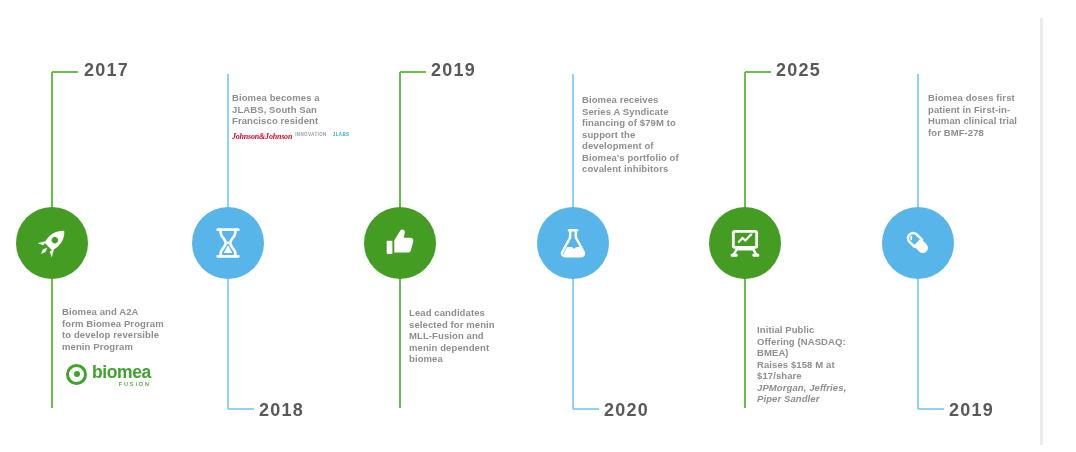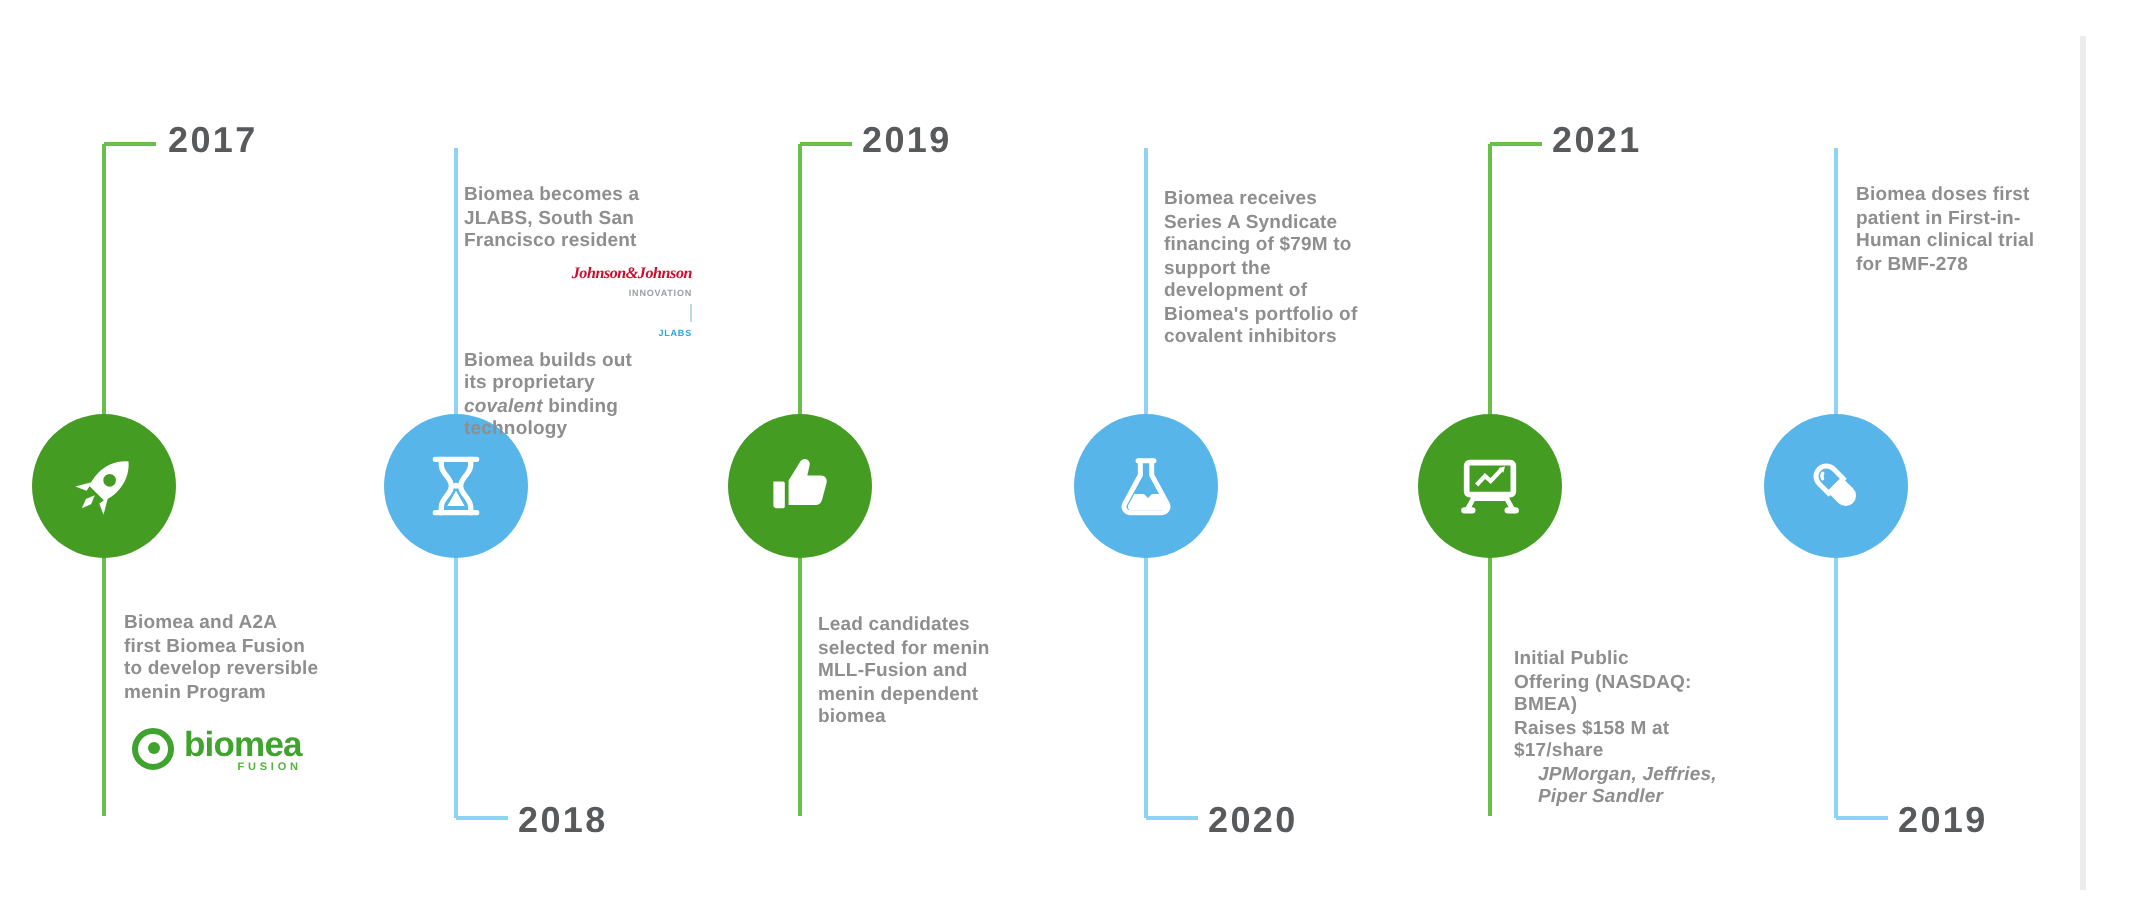--- a/index.html
+++ b/index.html
@@ -20,24 +20,24 @@
   .circle { position:absolute; width:72px; height:72px; border-radius:50%;
             display:flex; align-items:center; justify-content:center; }
   .circle.green { background:#459c23; }
   .circle.blue  { background:#58b5e9; }
 
   .body { position:absolute; font-size:9.5px; line-height:11.5px; font-weight:bold;
           color:#8e8e8e; white-space:pre-line; letter-spacing:0.1px; }
   .body-flow { font-size:9.5px; line-height:11.5px; font-weight:bold; color:#8e8e8e; white-space:pre-line; letter-spacing:0.1px; }
   .bodywrap { position:absolute; }
   .em { font-style:italic; }
-  .em-block { font-style:italic; display:block;margin-left:12px; }
+  .em-block { font-style:italic; display:block; }
 
   
-  .jnj-logo { display:flex; align-items:flex-end; gap:3px; margin:5px 0 6px 0;flex-direction:column; }
+  .jnj-logo { display:flex; align-items:flex-start; gap:3px; margin:5px 0 6px 0; }
   .jnj-script { font-family:"Liberation Serif", serif; font-style:italic; font-weight:bold;
                 color:#cf0a2c; font-size:8px; white-space:nowrap; letter-spacing:-0.2px; }
   .jnj-innov { font-size:4.5px; color:#9aa0a6; letter-spacing:0.4px; font-weight:bold; }
   .jnj-div { width:1px; height:9px; background:#bcd9ec; }
   .jnj-jlabs { font-size:4.5px; color:#2aa9e0; font-weight:bold; letter-spacing:0.4px; }
 
   
   .biomea-logo { position:absolute; display:flex; align-items:flex-start; gap:5px; }
   .bm-ring { width:21px; height:21px; border:3.5px solid #3fa32e; border-radius:50%;
              position:relative; flex:0 0 auto; }
@@ -63,21 +63,21 @@
       <svg viewBox="0 0 24 24" width="40" height="40">
         <g transform="rotate(45 12 12)" fill="#fff">
           <path d="M12 1.6c2.7 2.3 4 5.4 4 8.9 0 1.6-.3 3.2-.9 4.6H8.9c-.6-1.4-.9-3-.9-4.6 0-3.5 1.3-6.6 4-8.9z"></path>
           <circle cx="12" cy="9.6" r="1.9" fill="#459c23"></circle>
           <path d="M8.7 13.6 6 18.2l3.3-1.5zM15.3 13.6l2.7 4.6-3.3-1.5z"></path>
           <path d="M12 15.9l1.1 2.7L12 21.4l-1.1-2.8z"></path>
         </g>
       </svg>
     </div>
     <div class="body" style="left:62px;top:306px;width:120px">Biomea and A2A
-first Biomea Fusion
+form Biomea Program
 to develop reversible
 menin Program</div>
     <div class="biomea-logo" style="left:66px;top:364px">
       <span class="bm-ring"></span>
       <span class="bm-text">
         <span class="bm-word">biomea</span>
         <span class="bm-sub">FUSION</span>
       </span>
     </div>
   </section>
@@ -99,24 +99,20 @@
     <div class="bodywrap" style="left:232px;top:92px;width:114px">
       <div class="body-flow">Biomea becomes a
 JLABS,  South San
 Francisco resident</div>
       <div class="jnj-logo">
         <span class="jnj-script">Johnson&amp;Johnson</span>
         <span class="jnj-innov">INNOVATION</span>
         <span class="jnj-div"></span>
         <span class="jnj-jlabs">JLABS</span>
       </div>
-      <div class="body-flow"><span>Biomea builds out
-its proprietary
-</span><span class="em">covalent</span><span> binding
-technology</span></div>
     </div>
   </section>
 
   <section>
     <div class="vline green" style="left:399px;top:72px;height:336px"></div>
     <div class="hconn green" style="left:400px;top:71px"></div>
     <div class="year" style="left:431px;top:60px">2019</div>
     <div class="circle green" style="left:364px;top:207px">
       <svg viewBox="0 0 24 24" width="38" height="38">
         <g fill="#fff">
@@ -150,21 +146,21 @@
 financing of $79M to
 support the
 development of
 Biomea's portfolio of
 covalent inhibitors</div>
   </section>
 
   <section>
     <div class="vline green" style="left:744px;top:72px;height:336px"></div>
     <div class="hconn green" style="left:745px;top:71px"></div>
-    <div class="year" style="left:776px;top:60px">2021</div>
+    <div class="year" style="left:776px;top:60px">2025</div>
     <div class="circle green" style="left:709px;top:207px">
       <svg viewBox="0 0 24 24" width="40" height="40">
         <g fill="none" stroke="#fff">
           <rect x="5" y="5" width="14" height="9.6" rx="0.9" stroke-width="1.7"></rect>
           <path d="M8 11.7l2.5-2.7 1.7 1.5 3.1-3.3" stroke-width="1.25"></path>
           <path d="M6.7 16.3l-1.4 2.6M17.3 16.3l1.4 2.6" stroke-width="1.5" stroke-linecap="round"></path>
           <path d="M4.3 19.3h2.4M17.3 19.3h2.4" stroke-width="1.9" stroke-linecap="round"></path>
         </g>
         <path d="M14.6 6.6l1.9-.5-.5 1.9z" fill="#fff"></path>
         <rect x="6.2" y="15" width="11.6" height="1.5" rx="0.75" fill="#fff"></rect>

